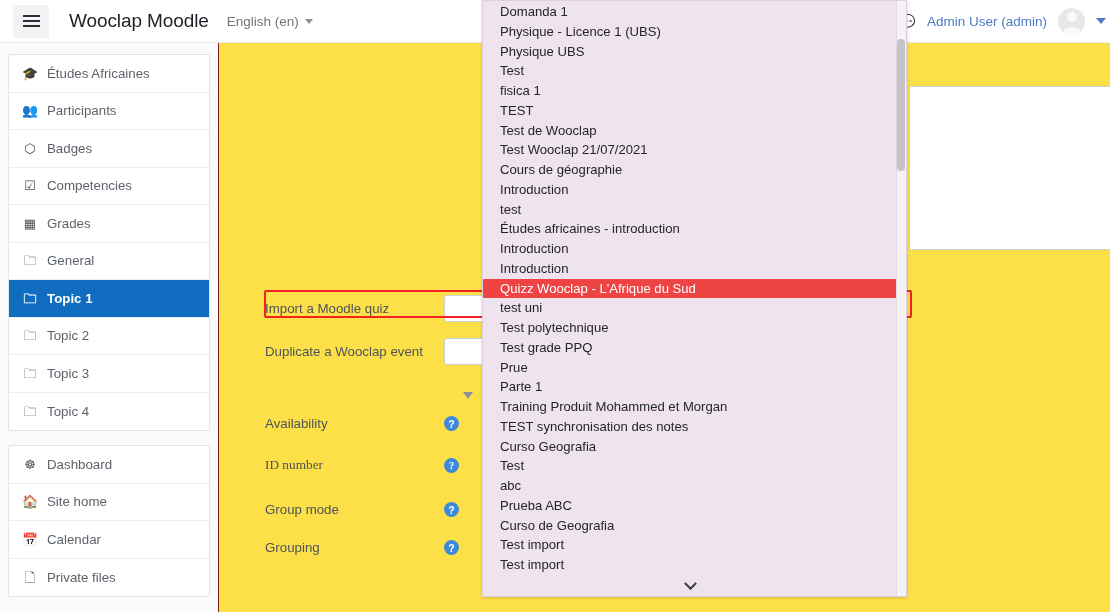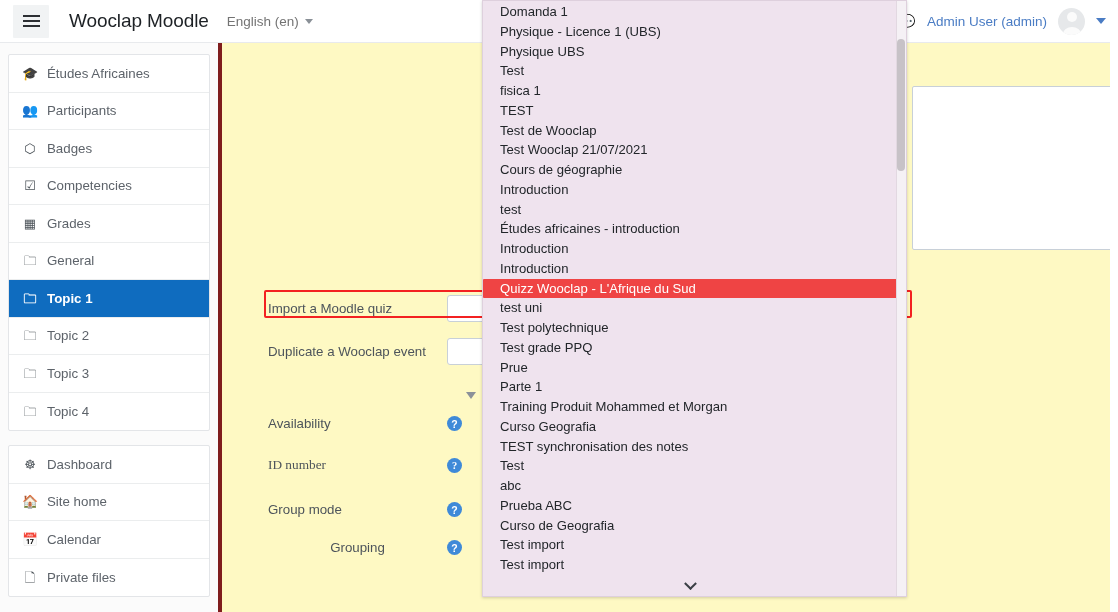--- a/index.html
+++ b/index.html
@@ -88,22 +88,22 @@
     white-space: nowrap;
   }
   .nav-item:last-child { border-bottom: none; }
   .nav-item .ic { width: 16px; font-size: 13px; color: #4c5359; text-align: center; line-height: 1; }
   .nav-item.active { background: #0f6cbf; color: #ffffff; font-weight: bold; }
   .nav-item.active .ic { color: #ffffff; }
 
   
   .content {
     position: absolute; top: 43px; left: 218px; width: 900px; height: 569px;
-    background: #fef9c3;
-    border-left: 4px solid #7f1d1d;
+    background: #fde047;
+    border-left: 1px solid #7f1d1d;
     z-index: 1;
   }
   .content-inner { position: relative; width: 100%; height: 100%; }
 
   .form-row {
     position: absolute; left: 0; width: 880px;
     display: flex; align-items: center;
   }
   .form-label {
     width: 225px; padding-left: 46px; font-size: 13.3px; color: #4d545b;
@@ -114,21 +114,21 @@
     background: #3f8ad8; color: #ffffff; font-size: 10.5px; font-weight: bold;
     display: flex; align-items: center; justify-content: center;
     cursor: pointer; flex: none;
   }
 
   .row-import { top: 252px; }
   .row-dup { top: 295px; }
   .row-avail { top: 373px; }
   .row-id { top: 414px; font-family: Liberation Serif, serif; }
   .row-group { top: 459px; }
-  .row-grouping { top: 497px; text-align: center; }
+  .row-grouping { top: 497px; }
 
   .sel-box {
     width: 190px; height: 27px; border: 1px solid #c8d0d8; border-radius: 3px;
     background: #fff;
   }
 
   .red-focus {
     position: absolute; left: 264px; top: 290px; width: 648px; height: 28px;
     border: 2px solid #f32121; border-radius: 2px; z-index: 12; pointer-events: none;
   }
@@ -342,22 +342,22 @@
         <div class="dd-item">Études africaines - introduction</div>
         <div class="dd-item">Introduction</div>
         <div class="dd-item">Introduction</div>
         <div class="dd-item selected">Quizz Wooclap - L'Afrique du Sud</div>
         <div class="dd-item">test uni</div>
         <div class="dd-item">Test polytechnique</div>
         <div class="dd-item">Test grade PPQ</div>
         <div class="dd-item">Prue</div>
         <div class="dd-item">Parte 1</div>
         <div class="dd-item">Training Produit Mohammed et Morgan</div>
+        <div class="dd-item">TEST synchronisation des notes</div>
         <div class="dd-item">Curso Geografia</div>
-        <div class="dd-item">TEST synchronisation des notes</div>
         <div class="dd-item">Test</div>
         <div class="dd-item">abc</div>
         <div class="dd-item">Prueba ABC</div>
         <div class="dd-item">Curso de Geografia</div>
         <div class="dd-item">Test import</div>
         <div class="dd-item">Test import</div>
       </div>
     <div class="dd-scroll-ind">
       <span class="chev-d"></span>
     </div>

